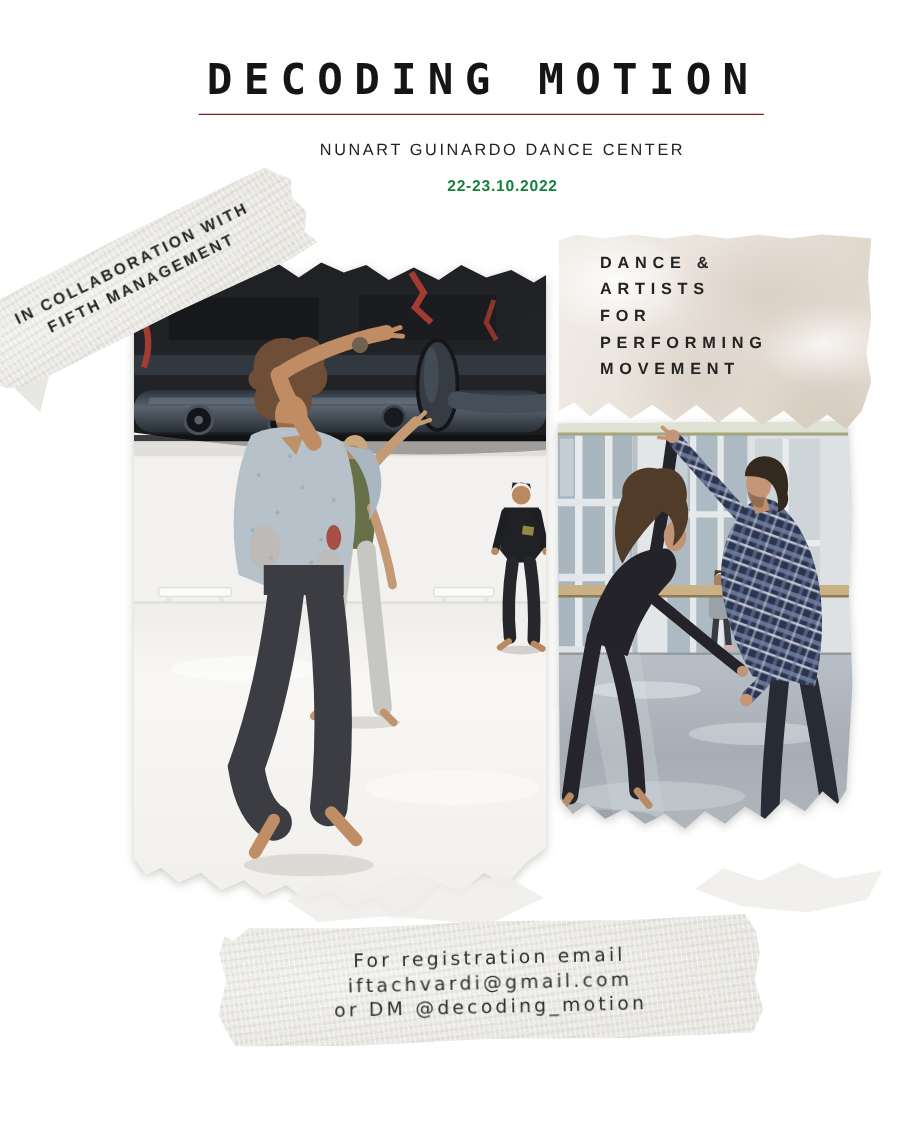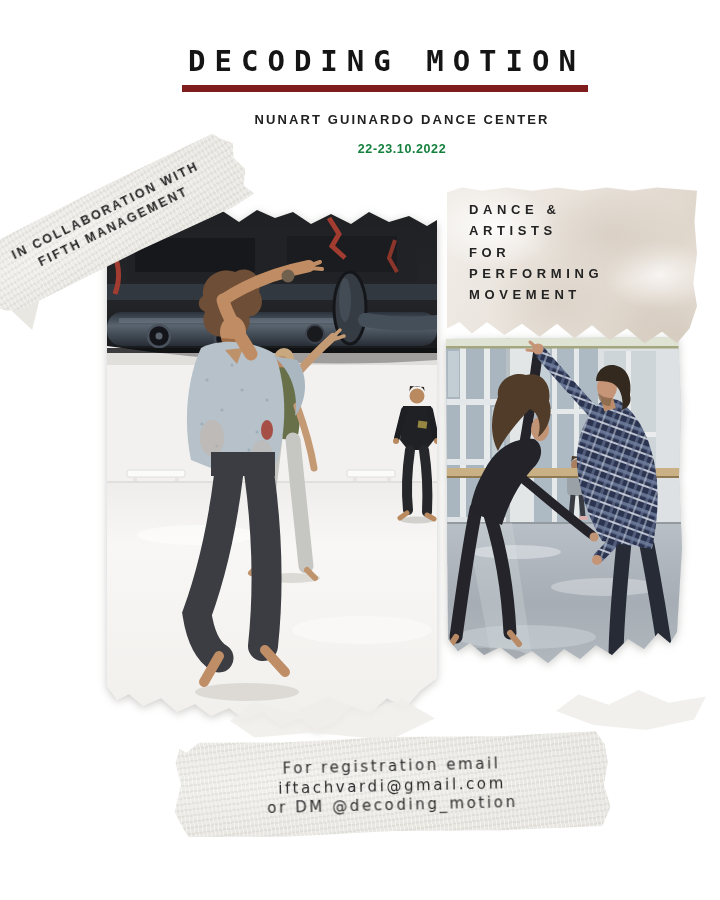--- a/index.html
+++ b/index.html
@@ -7,25 +7,25 @@
   .poster {
     position:relative; width:720px; height:900px; margin:0 auto;
     background:#ffffff; overflow:hidden;
     font-family:"Liberation Sans", sans-serif; color:#1a1a1a;
   }
   
   .header { position:absolute; left:84px; top:0; width:636px; text-align:center; }
   .title {
     display:inline-block; position:relative; left:-17px; margin-top:44px;
     font-family:"DejaVu Sans Mono", monospace; font-weight:700;
-    font-size:29px; letter-spacing:9px; color:#151515;
-    border-bottom:7px solid #7f1d1d; padding:0 3px 7px 6px; white-space:nowrap;
+    font-size:34px; letter-spacing:9px; color:#151515;
+    border-bottom:1px solid #7f1d1d; padding:0 3px 7px 6px; white-space:nowrap;
   }
   .venue {
-    margin-top:20px; font-size:13px; font-weight:bold; letter-spacing:2.1px;
+    margin-top:20px; font-size:13px; font-weight:normal; letter-spacing:2.1px;
     color:#212121; white-space:nowrap;
   }
   .date {
     margin-top:15px; font-size:12.5px; font-weight:bold; letter-spacing:0.6px;
     color:#15803d;
   }
   
   .tape {
     position:absolute;
     background-color:#e8e7e2;
@@ -57,21 +57,21 @@
     background-image:
       radial-gradient(ellipse 90px 60px at 18% 25%, rgba(255,255,255,.9), rgba(255,255,255,0) 70%),
       radial-gradient(ellipse 110px 70px at 65% 30%, rgba(206,194,182,.5), rgba(206,194,182,0) 70%),
       radial-gradient(ellipse 100px 80px at 45% 72%, rgba(212,202,190,.55), rgba(212,202,190,0) 70%),
       radial-gradient(ellipse 80px 50px at 85% 55%, rgba(255,255,255,.75), rgba(255,255,255,0) 70%),
       radial-gradient(ellipse 120px 90px at 92% 92%, rgba(198,186,172,.5), rgba(198,186,172,0) 70%),
       linear-gradient(115deg, #f2eee9, #e7e0d8 50%, #e0d7cc 80%, #eae3da);
     clip-path:polygon(0% 4%, 6% 1%, 14% 3%, 24% 1%, 34% 3%, 44% 1%, 54% 3%, 64% 1%, 74% 3%, 84% 1%, 93% 2%, 100% 3%, 99% 22%, 100% 42%, 98.5% 60%, 100% 74%, 97% 88%, 92% 97%, 86% 90%, 79% 97%, 72% 88%, 65% 95%, 58% 86%, 51% 94%, 44% 85%, 37% 93%, 30% 85%, 23% 92%, 16% 84%, 10% 91%, 5% 84%, 0% 88%);
     filter:drop-shadow(0 2px 3px rgba(95,90,82,.35));
   }
-  .workshop-text { position:absolute; left:22px; top:13px; }
+  .workshop-text { position:absolute; left:33px; top:13px; }
   .workshop-line {
     font-size:13px; font-weight:bold; letter-spacing:4.6px; line-height:21.3px;
     color:#232323; white-space:nowrap;
   }
   .register-tape {
     left:174px; top:736px; width:436px; height:98px;
     transform:rotate(-1.4deg);
     clip-path:polygon(0.5% 22%, 1.5% 8%, 3% 12%, 6% 2%, 25% 4%, 50% 1%, 75% 3%, 97% 0%, 99% 14%, 99.6% 32%, 98.6% 55%, 100% 78%, 98% 97%, 75% 99%, 50% 97%, 25% 100%, 3% 98%, 1.5% 86%, 0% 72%, 1.6% 45%);
     text-align:center; padding-top:21px;
   }

